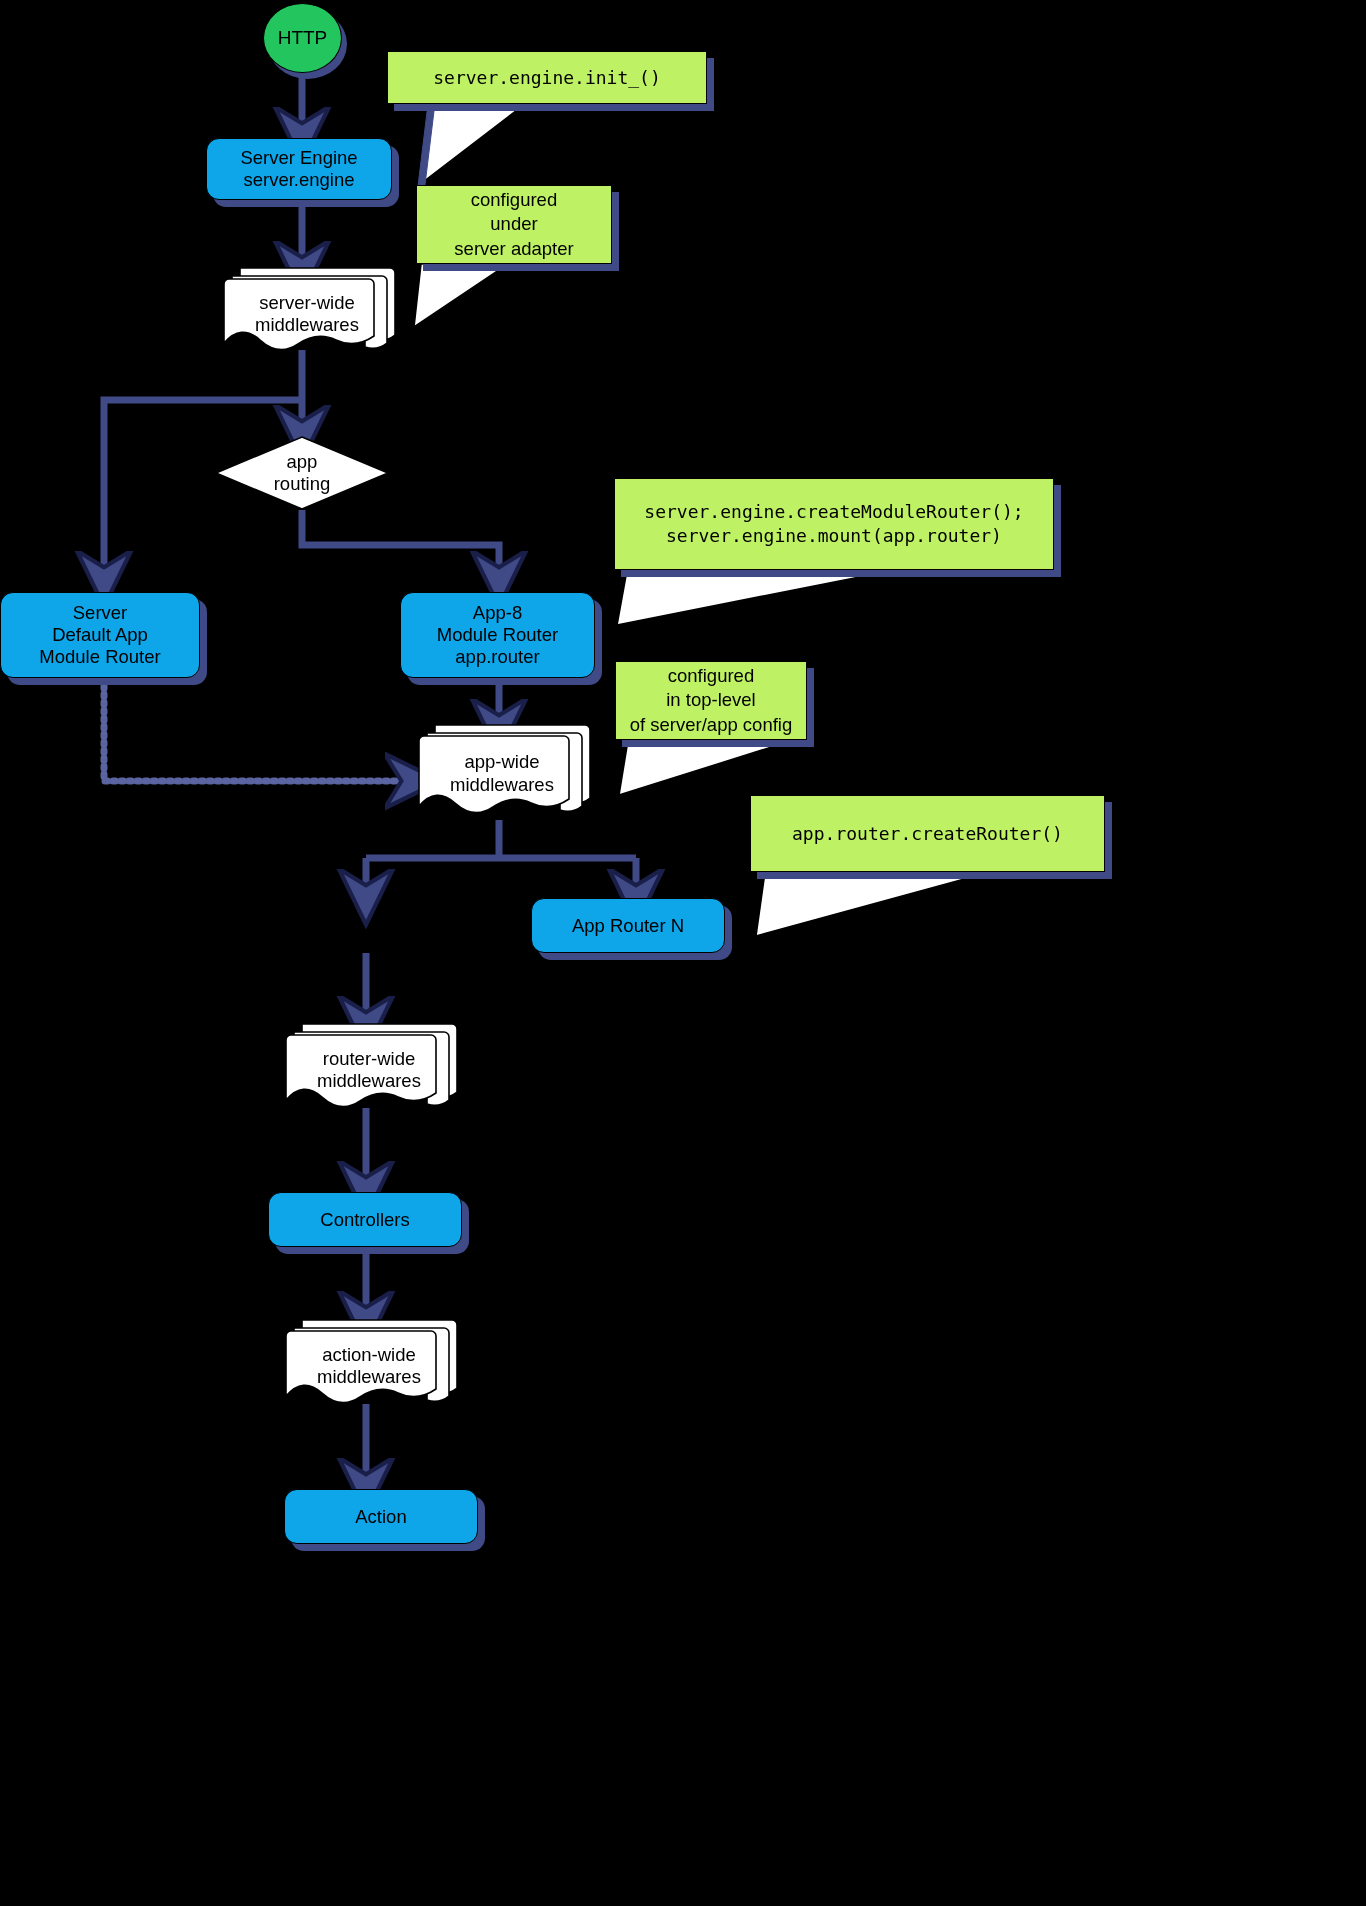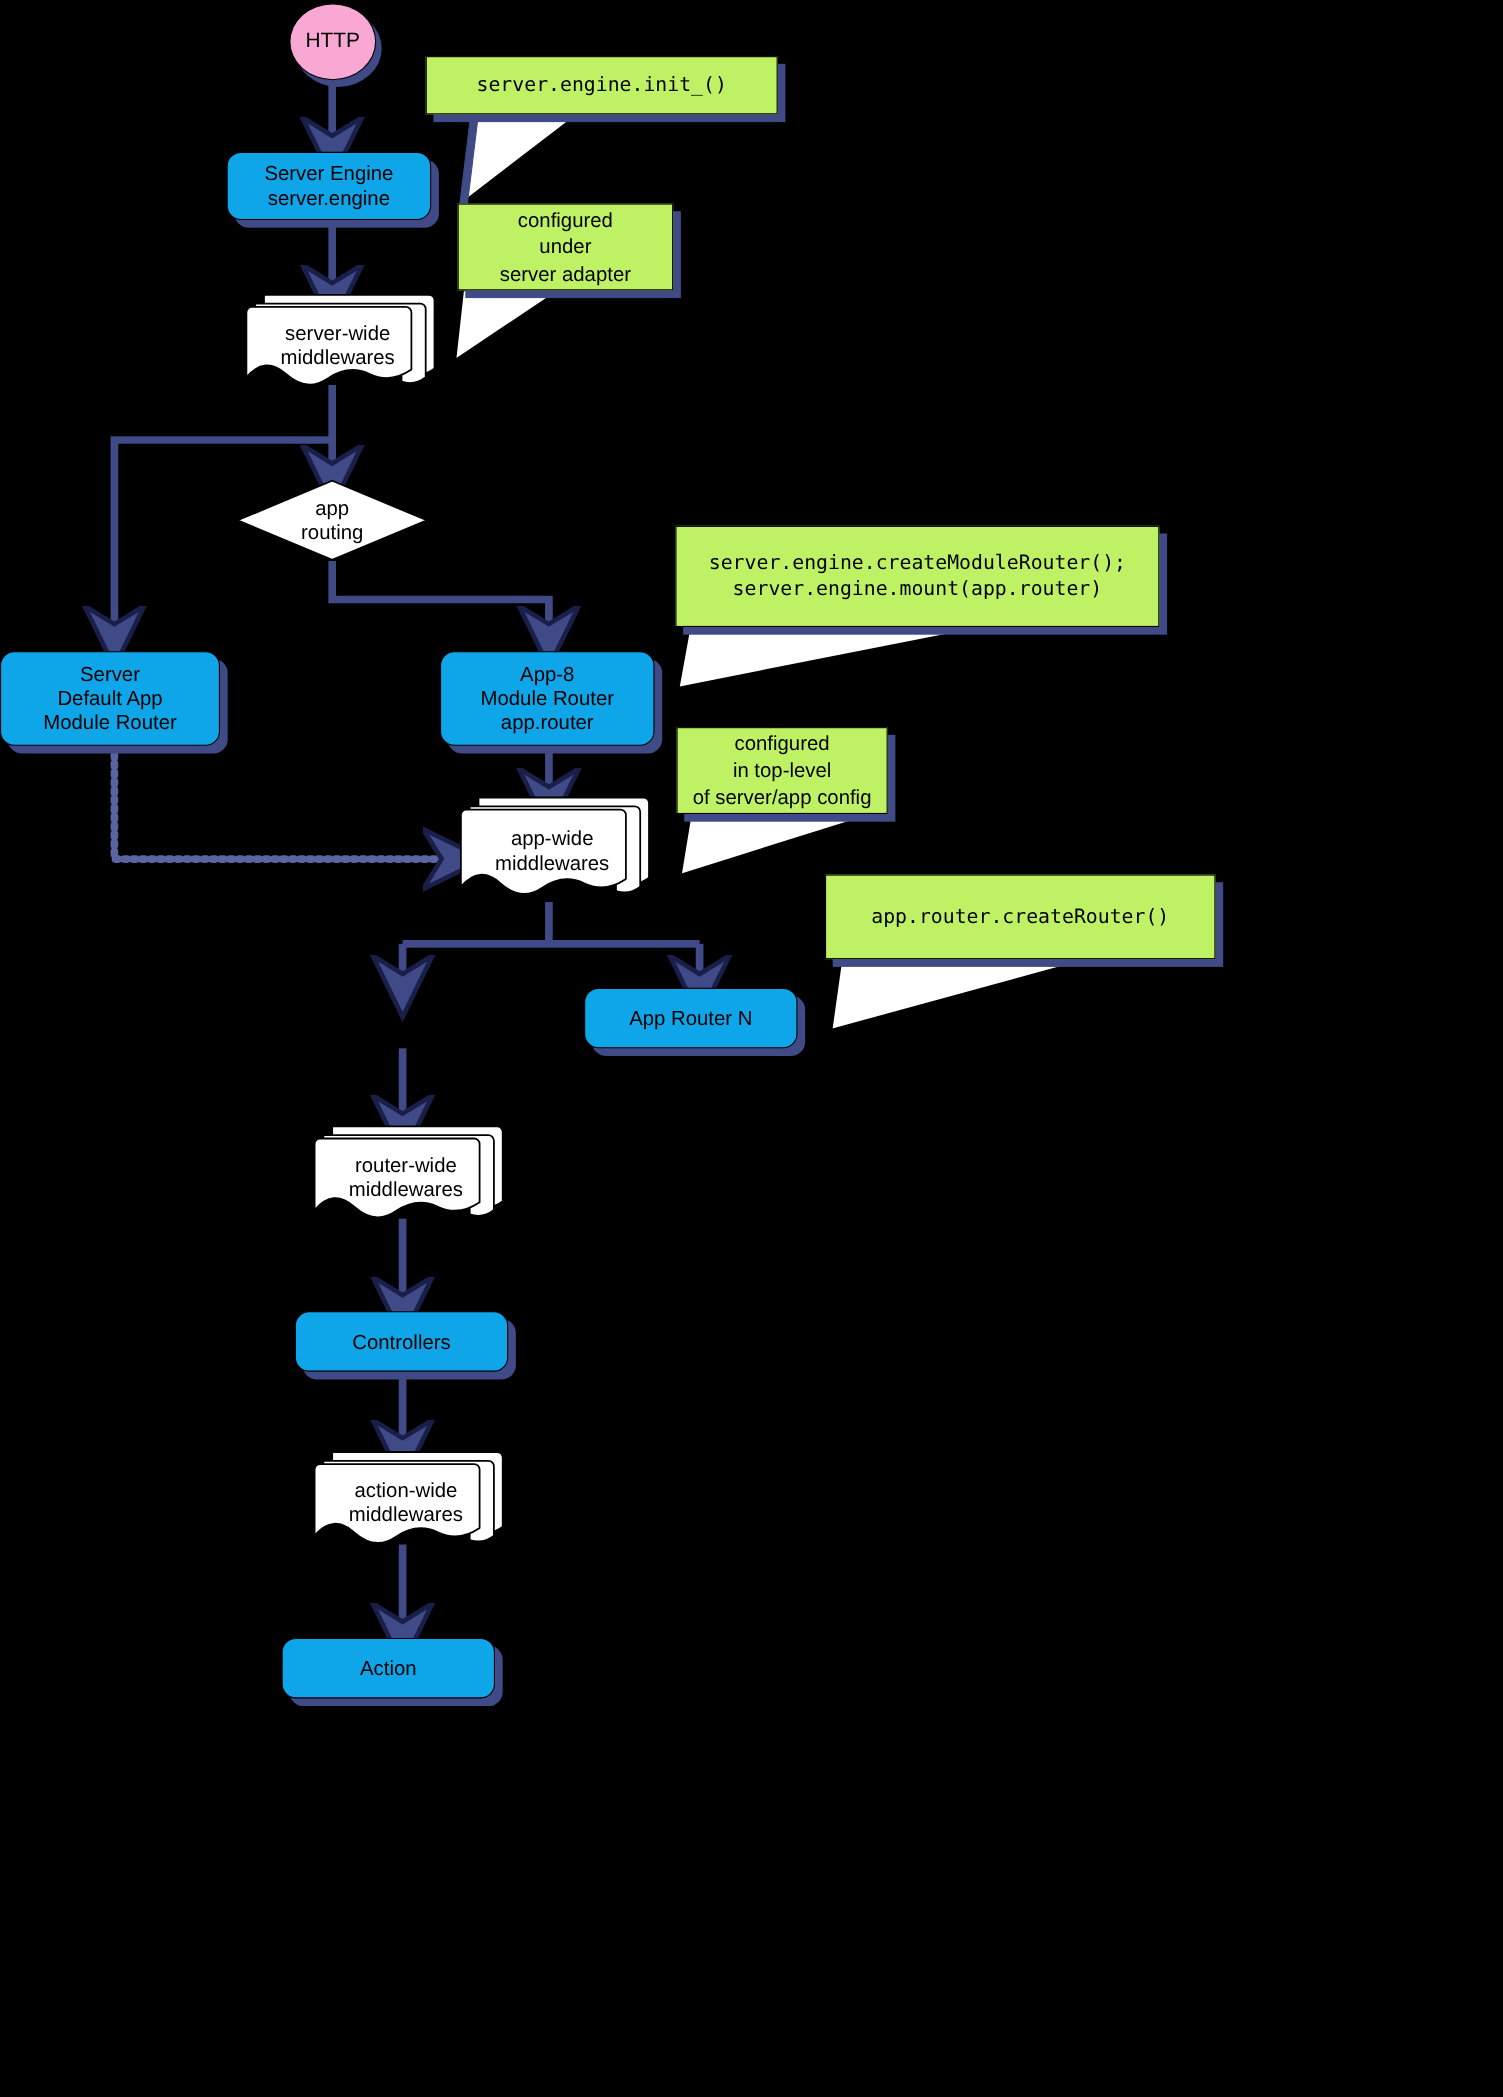--- a/index.html
+++ b/index.html
@@ -11,21 +11,21 @@
         box-sizing:border-box;display:flex;align-items:center;justify-content:center;
         text-align:center;line-height:1.18;}
   .rr{border-radius:13px;box-shadow:7px 7px 0 0 #3f4a86;}
   .txt{white-space:pre-line;}
   .f18{font-size:18.5px;}
   .f19{font-size:19px;}
   .mono{font-family:"DejaVu Sans Mono",monospace;font-size:18px;}
   .note{position:absolute;background:#bef264;border:1.6px solid #000;box-sizing:border-box;
         box-shadow:7px 7px 0 0 #3f4a86;display:flex;align-items:center;justify-content:center;
         text-align:center;line-height:1.32;}
-  .ellipse{position:absolute;background:#f9a8d4;border:1.6px solid #000;border-radius:50%;
+  .ellipse{position:absolute;background:#22c55e;border:1.6px solid #000;border-radius:50%;
            box-shadow:5px 6px 0 0 #3f4a86;display:flex;align-items:center;justify-content:center;}
   .stackwrap{position:absolute;}
   .stackwrap svg{position:absolute;left:0;top:0;overflow:visible;}
   .stacklabel{position:absolute;left:0;top:0;width:100%;height:100%;
               display:flex;align-items:center;justify-content:center;text-align:center;
               line-height:1.2;pointer-events:none;}
   .diamondwrap{position:absolute;}
   .diamondwrap svg{position:absolute;left:0;top:0;overflow:visible;}
   .diamondlabel{position:absolute;left:0;top:0;width:100%;height:100%;
                 display:flex;align-items:center;justify-content:center;text-align:center;
@@ -186,21 +186,21 @@
         <path d="M6,18 a5,5 0 0 1 5,-5 h140 a5,5 0 0 1 5,5 v53
                  q-19,13 -38,4 t-38,4 t-38,-4 t-36,3 Z"></path>
       </g>
     </svg>
     <div class="stacklabel" style="padding-right:22px;padding-top:3px;">
       <span class="txt f18">action-wide
 middlewares</span>
     </div>
   </div>
 
-  <div class="node rr" style="left:256px;top:1489px;width:194px;height:55px;">
+  <div class="node rr" style="left:284px;top:1489px;width:194px;height:55px;">
     <span class="txt f18">Action</span>
   </div>
 
   <div class="note" style="left:387px;top:51px;width:320px;height:53px;">
     <span class="txt mono">server.engine.init_()</span>
   </div>
 
   <div class="note" style="left:416px;top:185px;width:196px;height:79px;">
     <span class="txt f18">configured
 under

